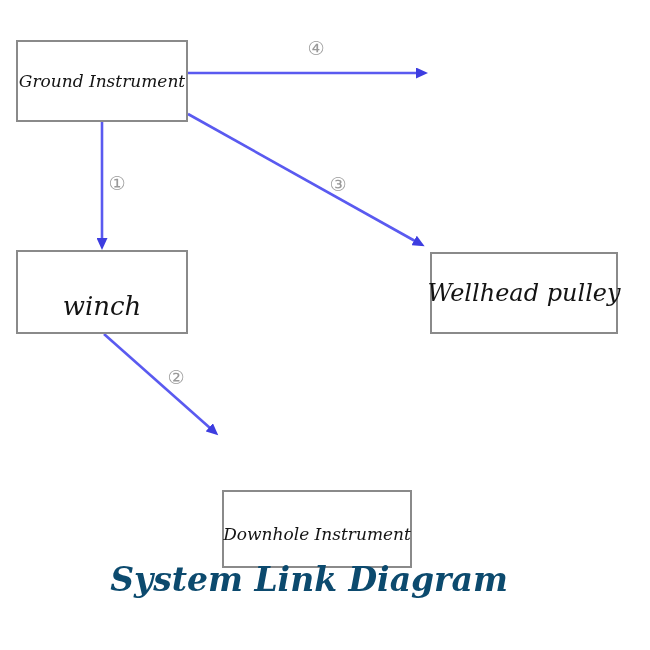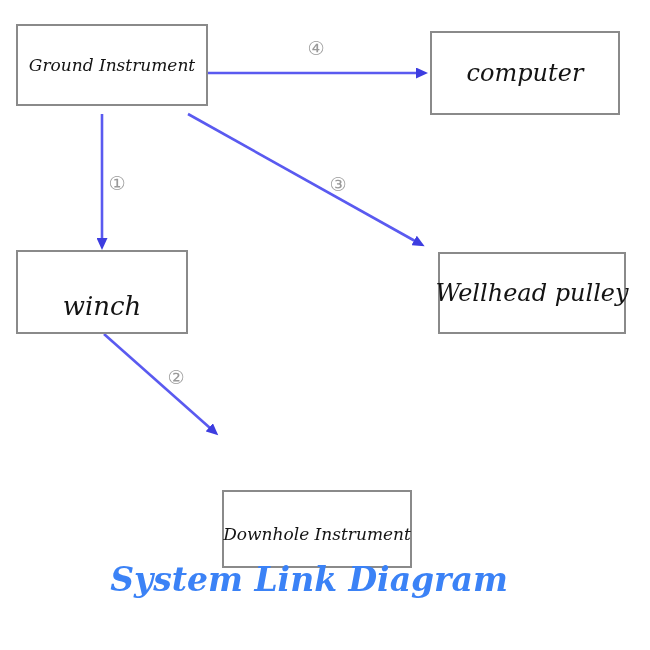--- a/index.html
+++ b/index.html
@@ -17,27 +17,27 @@
     display:flex;
     align-items:center;
     justify-content:center;
     box-sizing:border-box;
   }
   .node .lbl{
     font-style:italic;
     color:#141414;
     white-space:nowrap;
   }
-  #node-ground{left:16px;top:24px;width:192px;height:82px;}
+  #node-ground{left:16px;top:40px;width:172px;height:82px;}
   #node-ground .lbl{font-size:17px;}
   #node-computer{left:430px;top:31px;width:190px;height:84px;}
   #node-computer .lbl{font-size:24px;}
   #node-winch{left:16px;top:250px;width:172px;height:84px;}
   #node-winch .lbl{font-size:26px;margin-top:28px;}
-  #node-wellhead{left:430px;top:252px;width:188px;height:82px;margin-left:8px;}
+  #node-wellhead{left:430px;top:252px;width:188px;height:82px;}
   #node-wellhead .lbl{font-size:24px;}
   #node-downhole{left:222px;top:444px;width:190px;height:78px;margin-top:46px;}
   #node-downhole .lbl{font-size:17px;padding-top:10px;}
   #arrow-layer{position:absolute;left:0;top:0;width:650px;height:650px;pointer-events:none;}
   .edge-label{
     position:absolute;
     width:24px;height:22px;
     text-align:center;
     line-height:22px;
     font-size:19px;
@@ -48,21 +48,21 @@
   #edge-label-2{left:164px;top:366px;}
   #edge-label-3{left:326px;top:173px;}
   #edge-label-4{left:304px;top:37px;}
   #diagram-title{
     position:absolute;
     left:0;top:560px;width:618px;
     text-align:center;
     font-size:33px;
     font-weight:bold;
     font-style:italic;
-    color:#3b82f6;
+    color:#0c4a6e;
   }
 </style>
 </head>
 <body>
 
 <div id="canvas">
 
   <svg id="arrow-layer" viewBox="0 0 650 650" xmlns="http://www.w3.org/2000/svg">
     <defs>
       <marker id="ah" markerUnits="userSpaceOnUse" markerWidth="13" markerHeight="11" refX="1" refY="5.5" orient="auto">
@@ -76,23 +76,20 @@
 
     <line x1="188" y1="114" x2="415" y2="241" stroke="#5a5af0" stroke-width="2.6" marker-end="url(#ah)"></line>
 
     <line x1="104" y1="334" x2="210" y2="428" stroke="#5a5af0" stroke-width="2.6" marker-end="url(#ah)"></line>
   </svg>
 
   <div class="node" id="node-ground">
     <span class="lbl">Ground Instrument</span>
   </div>
 
-  <div class="node" id="node-computer">
-    <span class="lbl">computer</span>
-  </div>
 
   <div class="node" id="node-winch">
     <span class="lbl">winch</span>
   </div>
 
   <div class="node" id="node-wellhead">
     <span class="lbl">Wellhead pulley</span>
   </div>
 
   <div class="node" id="node-downhole">

